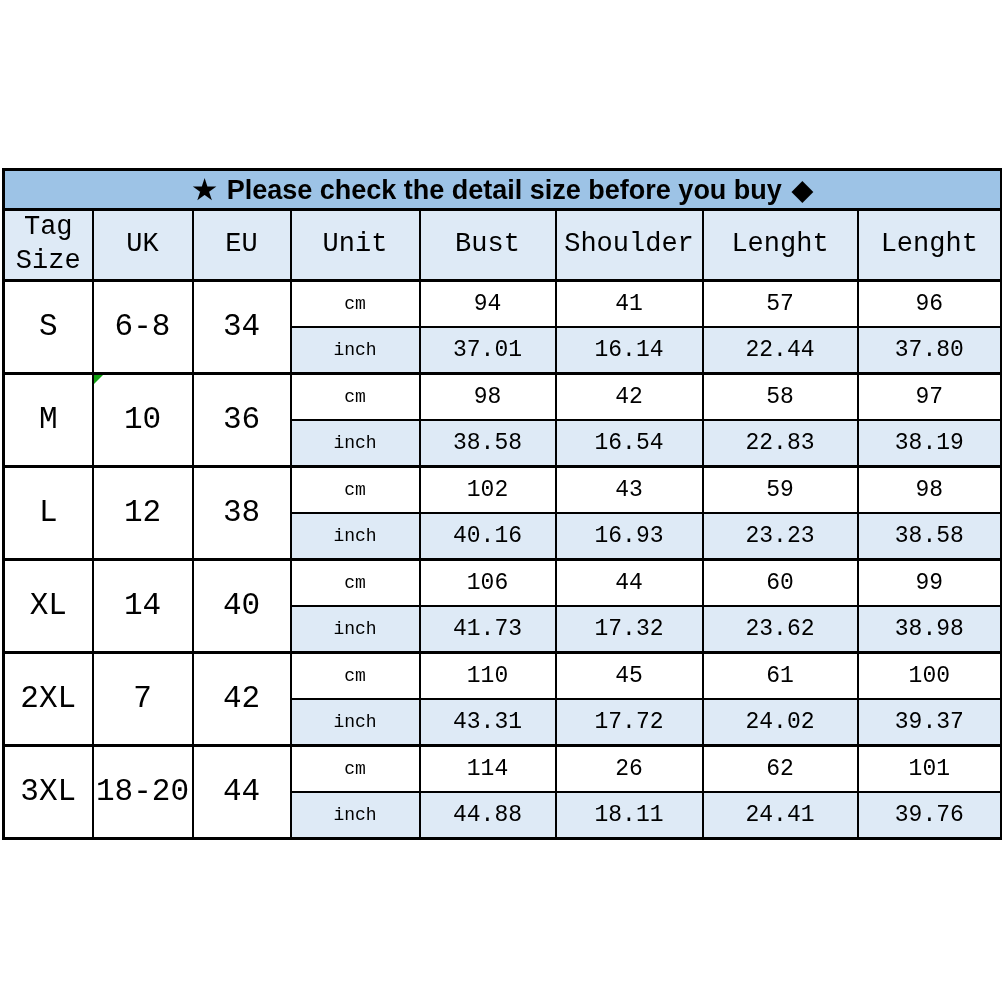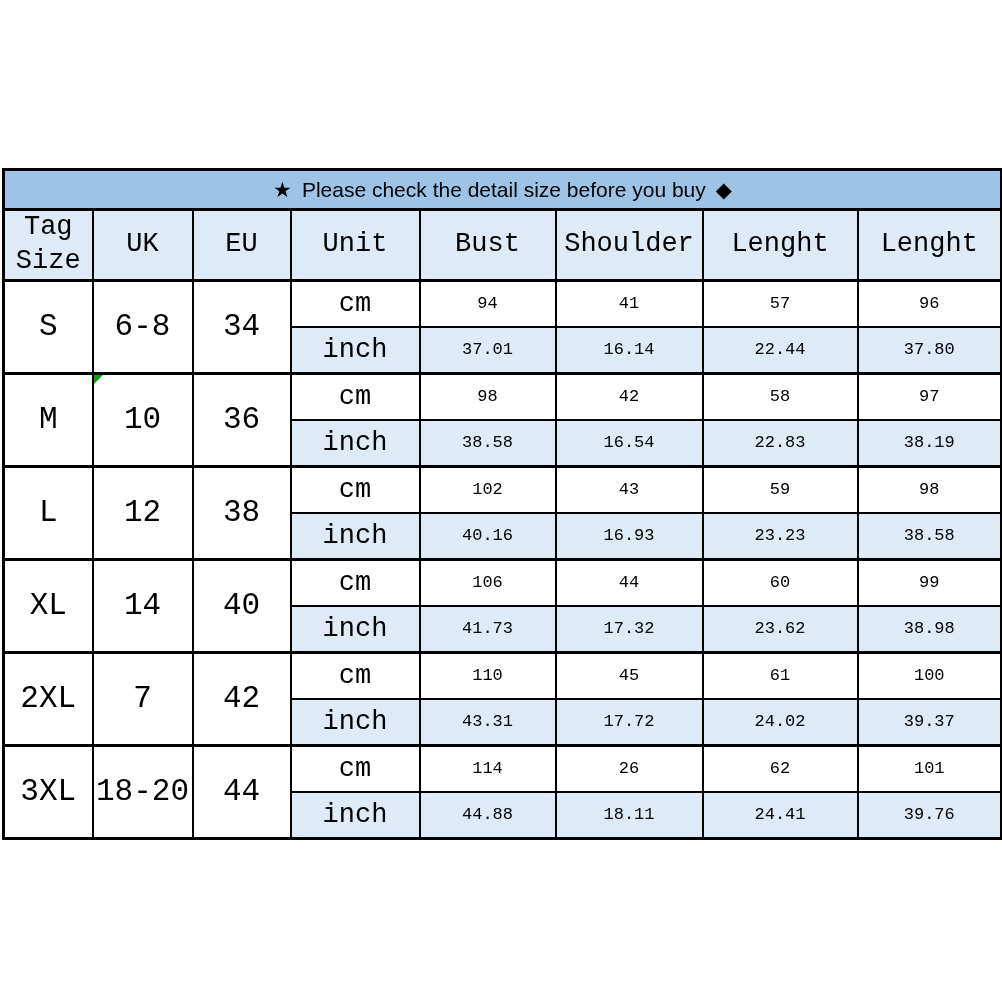--- a/index.html
+++ b/index.html
@@ -34,44 +34,44 @@
     text-align: center;
     vertical-align: middle;
     padding: 0 2px;
     overflow: hidden;
   }
   td.banner {
     background: var(--banner_bg, #9DC3E6);
     border-bottom: 3px solid var(--border, #000);
     height: 37px;
     font-family: "Liberation Sans", sans-serif;
-    font-size: 21px;
-    font-weight: 400;
+    font-size: 27px;
+    font-weight: 700;
     letter-spacing: 0px;
     white-space: nowrap;
   }
   td.banner .star    { margin-right: 10px; }
   td.banner .diamond { margin-left: 10px; }
   thead th {
     background: var(--header_bg, #DEEAF6);
     height: 63px;
     font-size: 27px;
     font-weight: 400;
     line-height: 1.25;
     border-bottom: 3px solid var(--border, #000);
   }
   tbody td { height: 44px; background: #ffffff; }
   tbody td.merge {
     font-size: 31px;
     border-bottom: 3px solid var(--border, #000);
     position: relative;
     background: #ffffff;
   }
-  tbody td.unit { font-size: 27px; }
-  tbody td.val  { font-size: 17px; }
+  tbody td.unit { font-size: 18px; }
+  tbody td.val  { font-size: 23px; }
   tbody tr.stripe td {
     background: var(--stripe_bg, #DEEAF6);
     border-bottom: 3px solid var(--border, #000);
   }
   .marker {
     position: absolute;
     left: 0;
     top: 0;
     width: 0;
     height: 0;

